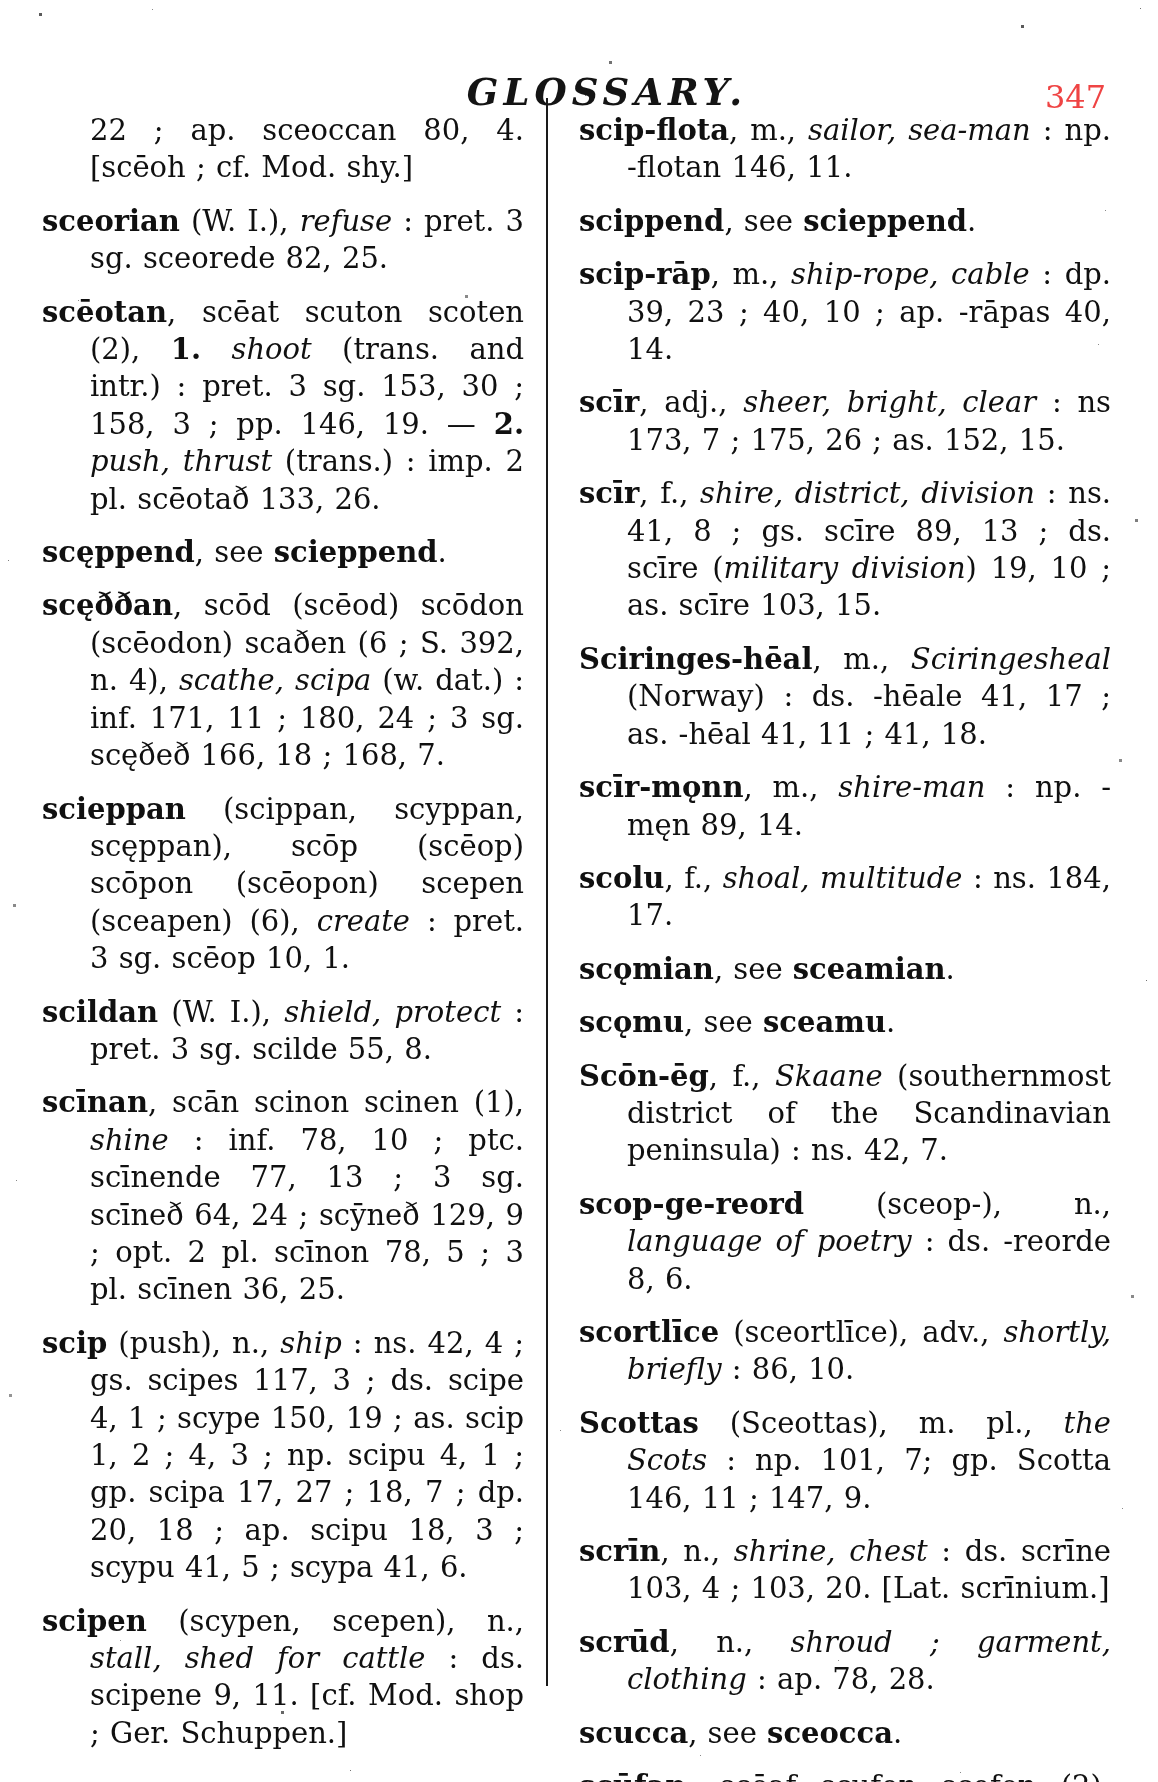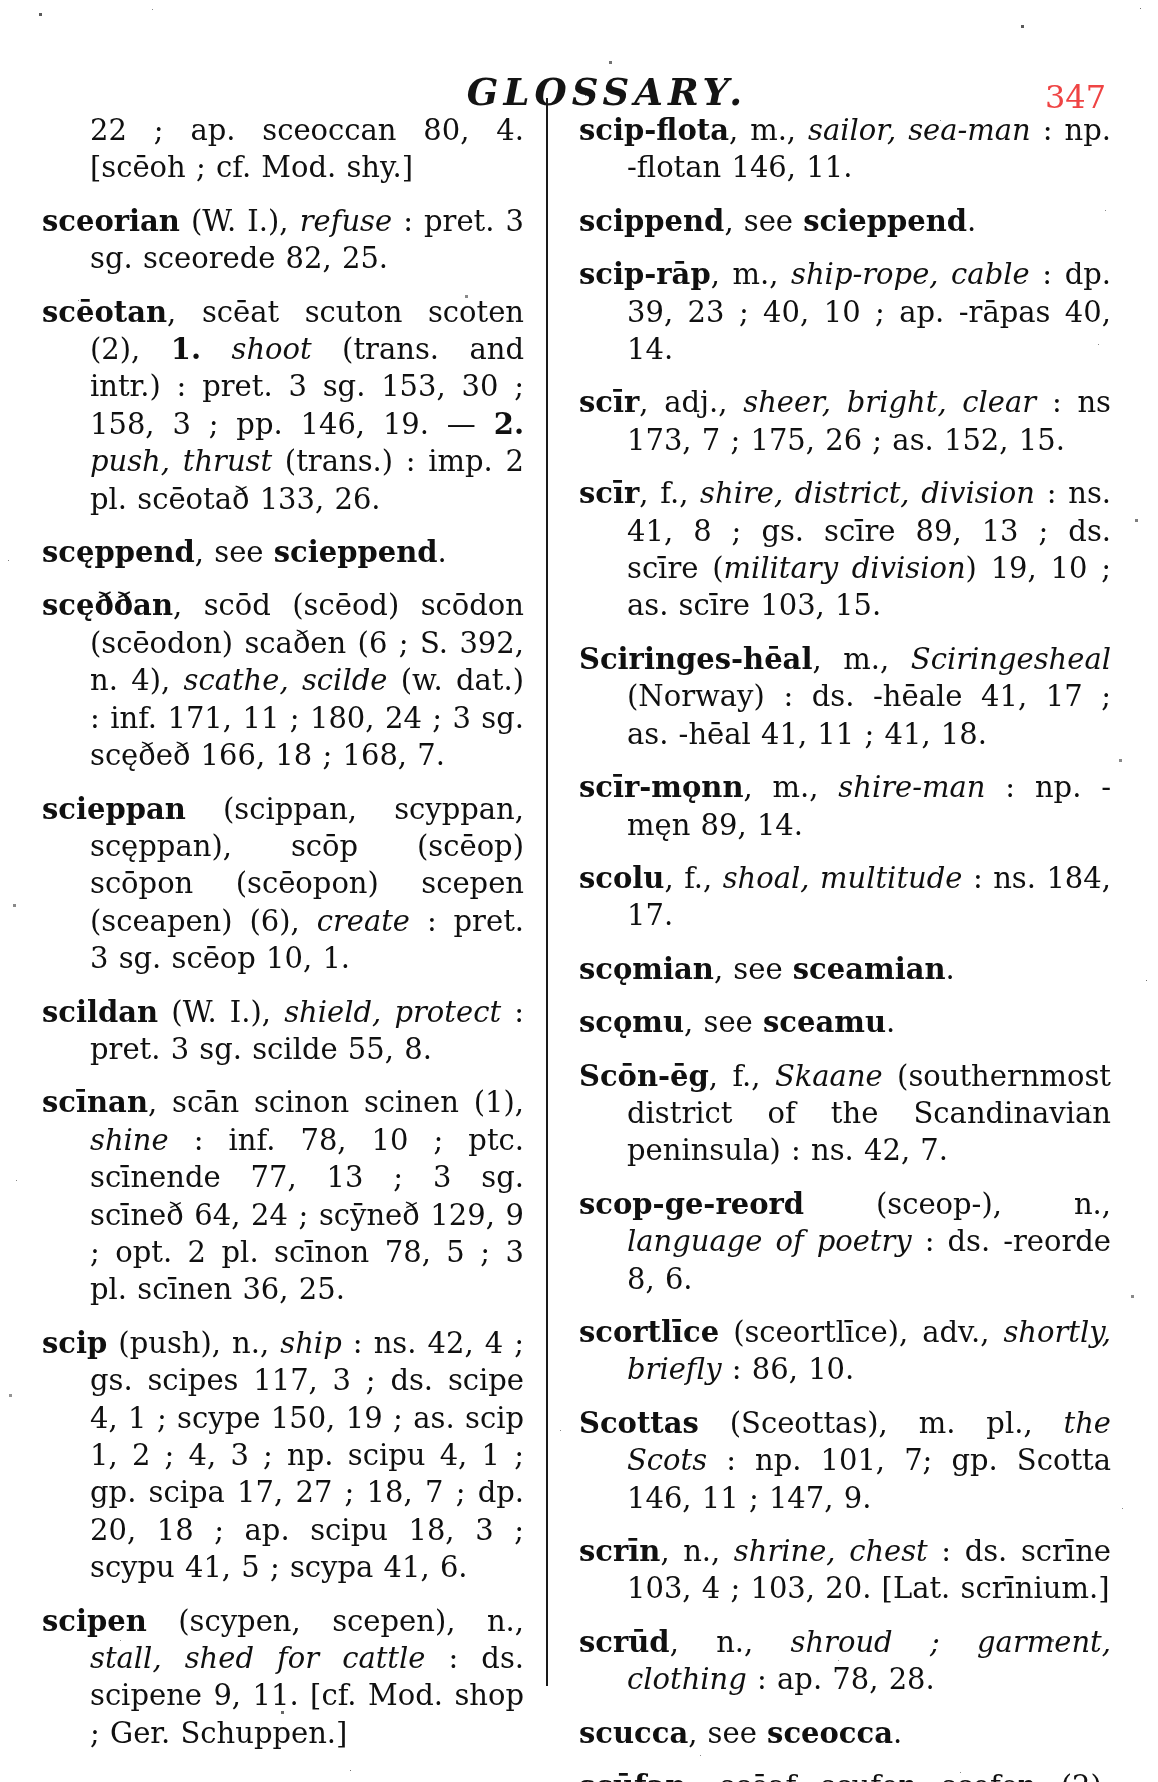--- a/index.html
+++ b/index.html
@@ -120,21 +120,21 @@
 
   <div class="page-header-title">GLOSSARY.</div>
 
   <div class="page-number">347</div>
 
   <div class="col col-left">
       <p class="entry cont"><span class="n">22 ; ap. sceoccan 80, 4. [scēoh ; cf. Mod. shy.]</span></p>
       <p class="entry"><span class="b">sceorian</span><span class="n"> (W. I.), </span><span class="i">refuse</span><span class="n"> : pret. 3 sg. sceorede 82, 25.</span></p>
       <p class="entry"><span class="b">scēotan</span><span class="n">, scēat scuton scoten (2), </span><span class="b">1.</span><span class="n"> </span><span class="i">shoot</span><span class="n"> (trans. and intr.) : pret. 3 sg. 153, 30 ; 158, 3 ; pp. 146, 19. — </span><span class="b">2.</span><span class="n"> </span><span class="i">push, thrust</span><span class="n"> (trans.) : imp. 2 pl. scēotað 133, 26.</span></p>
       <p class="entry"><span class="b">scęppend</span><span class="n">, see </span><span class="b">scieppend</span><span class="n">.</span></p>
-      <p class="entry"><span class="b">scęððan</span><span class="n">, scōd (scēod) scōdon (scēodon) scaðen (6 ; S. 392, n. 4), </span><span class="i">scathe, scilde</span><span class="n"> (w. dat.) : inf. 171, 11 ; 180, 24 ; 3 sg. scęðeð 166, 18 ; 168, 7.</span></p>
+      <p class="entry"><span class="b">scęððan</span><span class="n">, scōd (scēod) scōdon (scēodon) scaðen (6 ; S. 392, n. 4), </span><span class="i">scathe, scipa</span><span class="n"> (w. dat.) : inf. 171, 11 ; 180, 24 ; 3 sg. scęðeð 166, 18 ; 168, 7.</span></p>
       <p class="entry"><span class="b">scieppan</span><span class="n"> (scippan, scyppan, scęppan), scōp (scēop) scōpon (scēopon) scepen (sceapen) (6), </span><span class="i">create</span><span class="n"> : pret. 3 sg. scēop 10, 1.</span></p>
       <p class="entry"><span class="b">scildan</span><span class="n"> (W. I.), </span><span class="i">shield, protect</span><span class="n"> : pret. 3 sg. scilde 55, 8.</span></p>
       <p class="entry"><span class="b">scīnan</span><span class="n">, scān scinon scinen (1), </span><span class="i">shine</span><span class="n"> : inf. 78, 10 ; ptc. scīnende 77, 13 ; 3 sg. scīneð 64, 24 ; scȳneð 129, 9 ; opt. 2 pl. scīnon 78, 5 ; 3 pl. scīnen 36, 25.</span></p>
       <p class="entry"><span class="b">scip</span><span class="n"> (push), n., </span><span class="i">ship</span><span class="n"> : ns. 42, 4 ; gs. scipes 117, 3 ; ds. scipe 4, 1 ; scype 150, 19 ; as. scip 1, 2 ; 4, 3 ; np. scipu 4, 1 ; gp. scipa 17, 27 ; 18, 7 ; dp. 20, 18 ; ap. scipu 18, 3 ; scypu 41, 5 ; scypa 41, 6.</span></p>
       <p class="entry"><span class="b">scipen</span><span class="n"> (scypen, scepen), n., </span><span class="i">stall, shed for cattle</span><span class="n"> : ds. scipene 9, 11. [cf. Mod. shop ; Ger. Schuppen.]</span></p>
     </div>
 
   <div class="divider"></div>
 
   <div class="col col-right">

